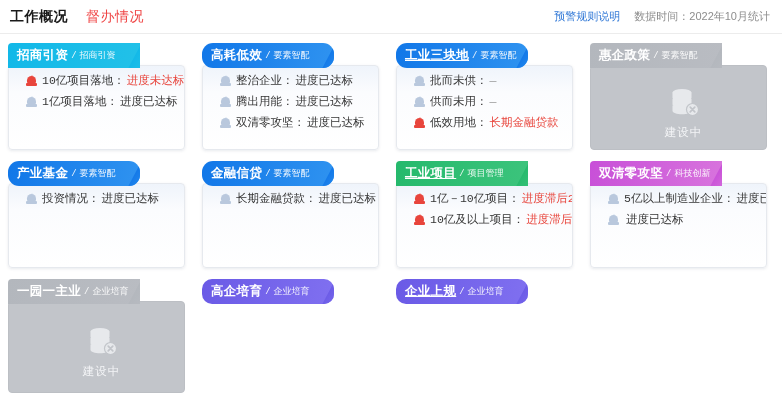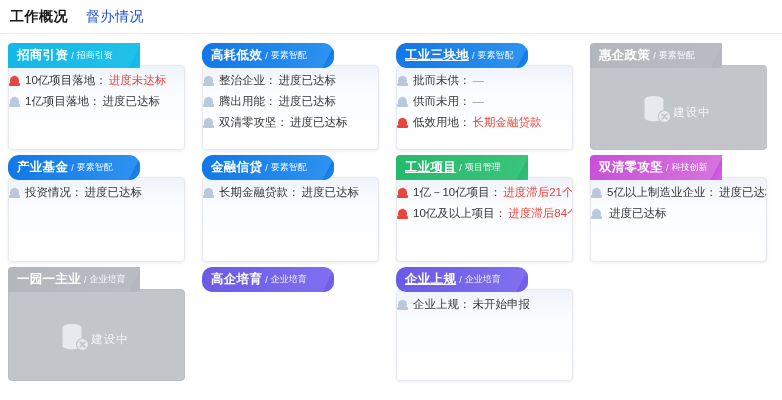--- a/index.html
+++ b/index.html
@@ -26,21 +26,21 @@
     padding: 0 12px 0 10px;
     box-sizing: border-box;
   }
   .tabs {
     display: flex;
     align-items: baseline;
     gap: 18px;
   }
   .tab {
     font-size: 14px;
-    color: #1d4ed8;
+    color: #ef4444;
     cursor: pointer;
     letter-spacing: .5px;
     white-space: nowrap;
   }
   .tab.active {
     color: #1a1a1a;
     font-weight: bold;
     font-size: 14px;
   }
   .topbar-right {
@@ -62,21 +62,22 @@
 
   
   .board {
     position: relative;
     padding: 9px 8px 0 8px;
     box-sizing: border-box;
   }
   .row {
     display: flex;
     gap: 17px;
-    margin-bottom: 5px;
+    margin-bottom: 11px;
+    font-family: Liberation Mono, monospace;
   }
   .card {
     position: relative;
     width: 177px;
     flex: 0 0 177px;
   }
 
   
   .card-tab {
     position: relative;
@@ -134,31 +135,31 @@
 
   
   .card-body {
     position: relative;
     margin-top: -3px;
     height: 85px;
     background: linear-gradient(180deg, #eff4fb 0%, #fbfcfe 32%, #ffffff 100%);
     border: 1px solid #e6e9ee;
     border-radius: 4px;
     box-shadow: 0 1px 3px rgba(30,45,80,.10);
-    padding: 9px 7px 0 0;
+    padding: 9px 7px 0 17px;
     box-sizing: border-box;
     z-index: 2;
     overflow: hidden;
   }
   .card-body.tall { height: 92px; }
   .card-body.disabled {
     background: #c2c5ca;
     border-color: #bcbfc4;
     display: flex;
-    flex-direction: row;
+    flex-direction: column;
     align-items: center;
     justify-content: center;
     box-shadow: none;
   }
 
   .item {
     display: flex;
     align-items: center;
     margin-bottom: 9px;
     white-space: nowrap;
@@ -239,20 +240,24 @@
     flex: 0 0 177px;
   }
 </style>
 </head>
 <body>
 
 <div class="topbar">
   <div class="tabs">
     <div class="tab active">工作概况</div>
     <div class="tab">督办情况</div>
+  </div>
+  <div class="topbar-right">
+    <span class="rule-link">预警规则说明</span>
+    <span class="data-time">数据时间：2022年10月统计</span>
   </div>
 </div>
 
 <div class="board">
     <div class="row">
       <div class="card">
         <div class="card-tab th-cyan">
           <span class="t-main">招商引资</span>
           <span class="t-sub">/</span>
           <span class="t-sub">招商引资</span>
@@ -491,27 +496,16 @@
           <span class="t-sub">/</span>
           <span class="t-sub">企业培育</span>
         </div>
       </div>
       <div class="card">
         <div class="card-tab th-violet underlined">
           <span class="t-main">企业上规</span>
           <span class="t-sub">/</span>
           <span class="t-sub">企业培育</span>
         </div>
-        <div class="card-body tall">
-          <div class="item">
-            <span class="siren ok">
-              <span class="bulb"></span>
-              <span class="dome"></span>
-              <span class="base"></span>
-            </span>
-            <span class="item-label">企业上规：</span>
-            <span class="item-value">未开始申报</span>
-          </div>
-        </div>
       </div>
       <div class="spacer-card"></div>
     </div>
   </div>
 
 </body></html>

